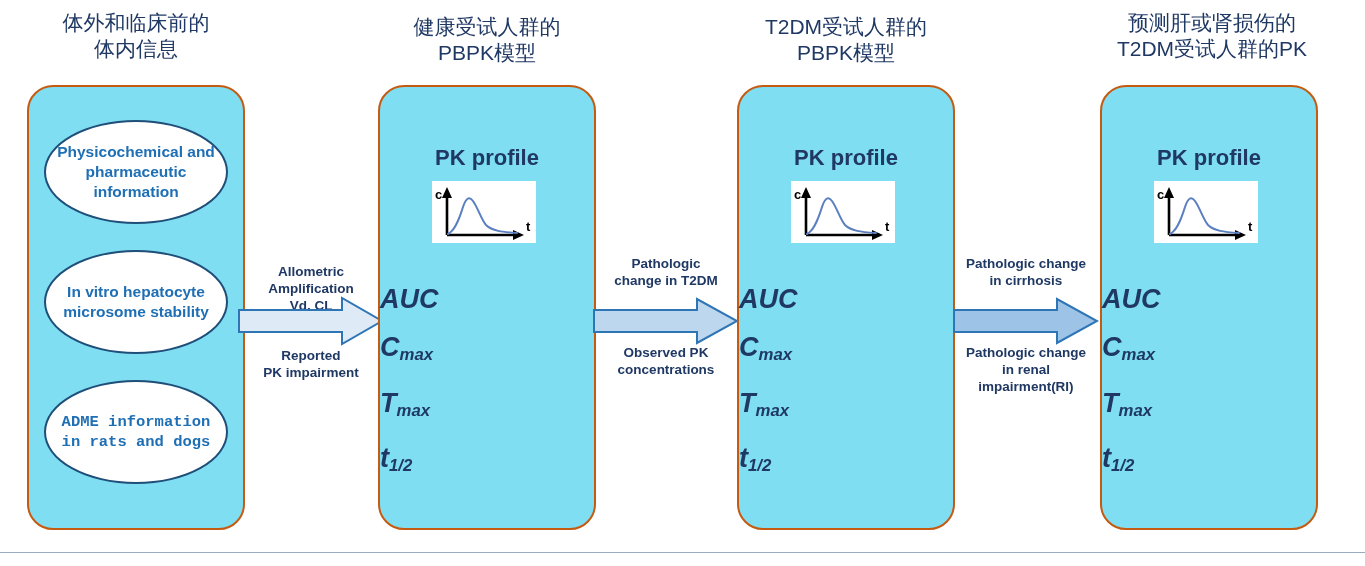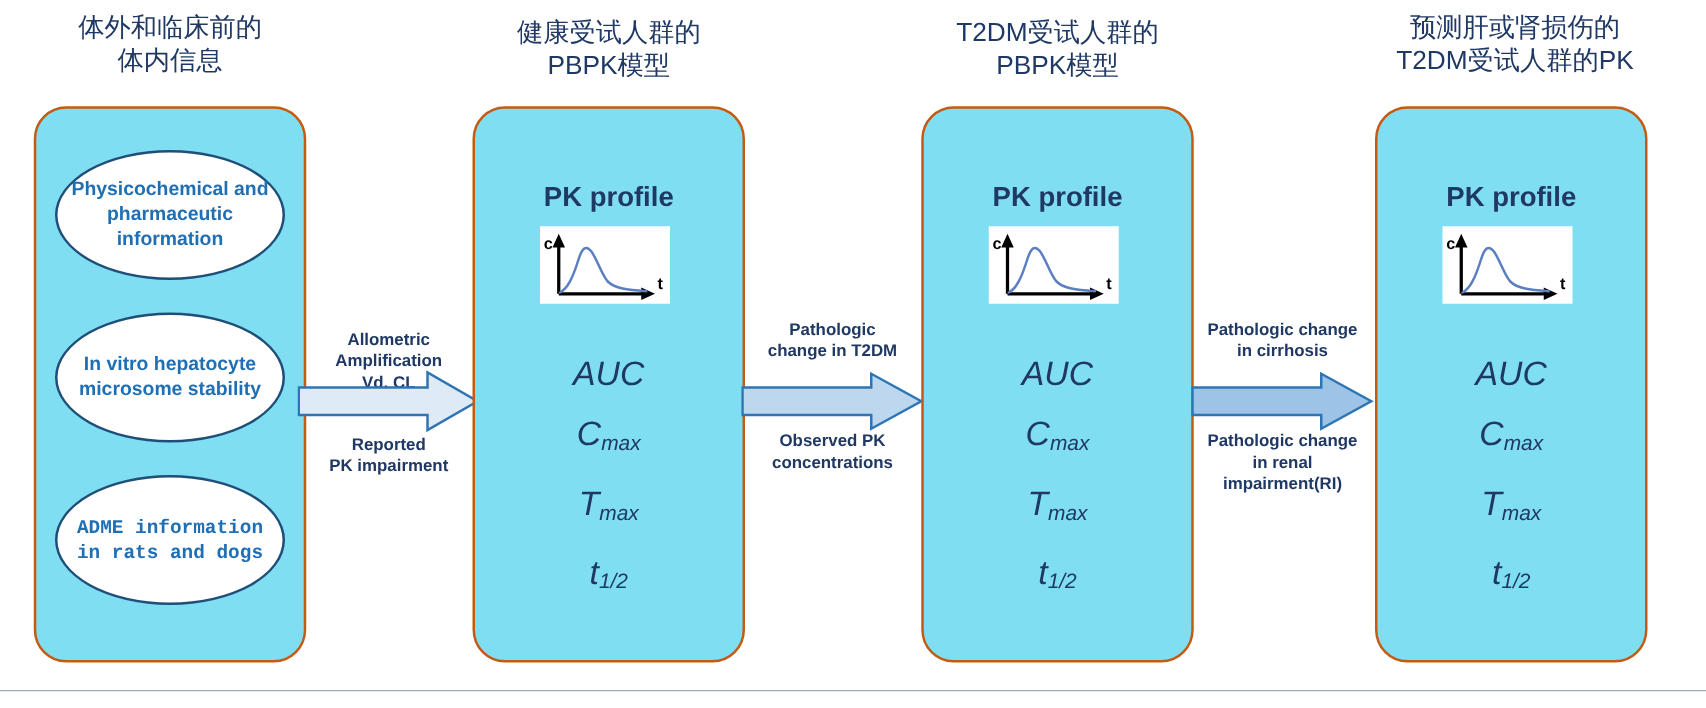--- a/index.html
+++ b/index.html
@@ -68,21 +68,21 @@
     position:absolute;
     background:#ffffff;
     box-sizing:border-box;
   }
   .pk-chart svg{display:block;}
 
   
   .pk-params{
     position:absolute;
     width:100%;
-    text-align:center;
+    font-weight:bold;
   }
   .pk-param{
     color:#1F3864;
     font-style:italic;
     font-size:27px;
     line-height:48px;
     font-family:"Liberation Sans","DejaVu Sans",sans-serif;
     white-space:nowrap;
   }
   .pk-param sub{

